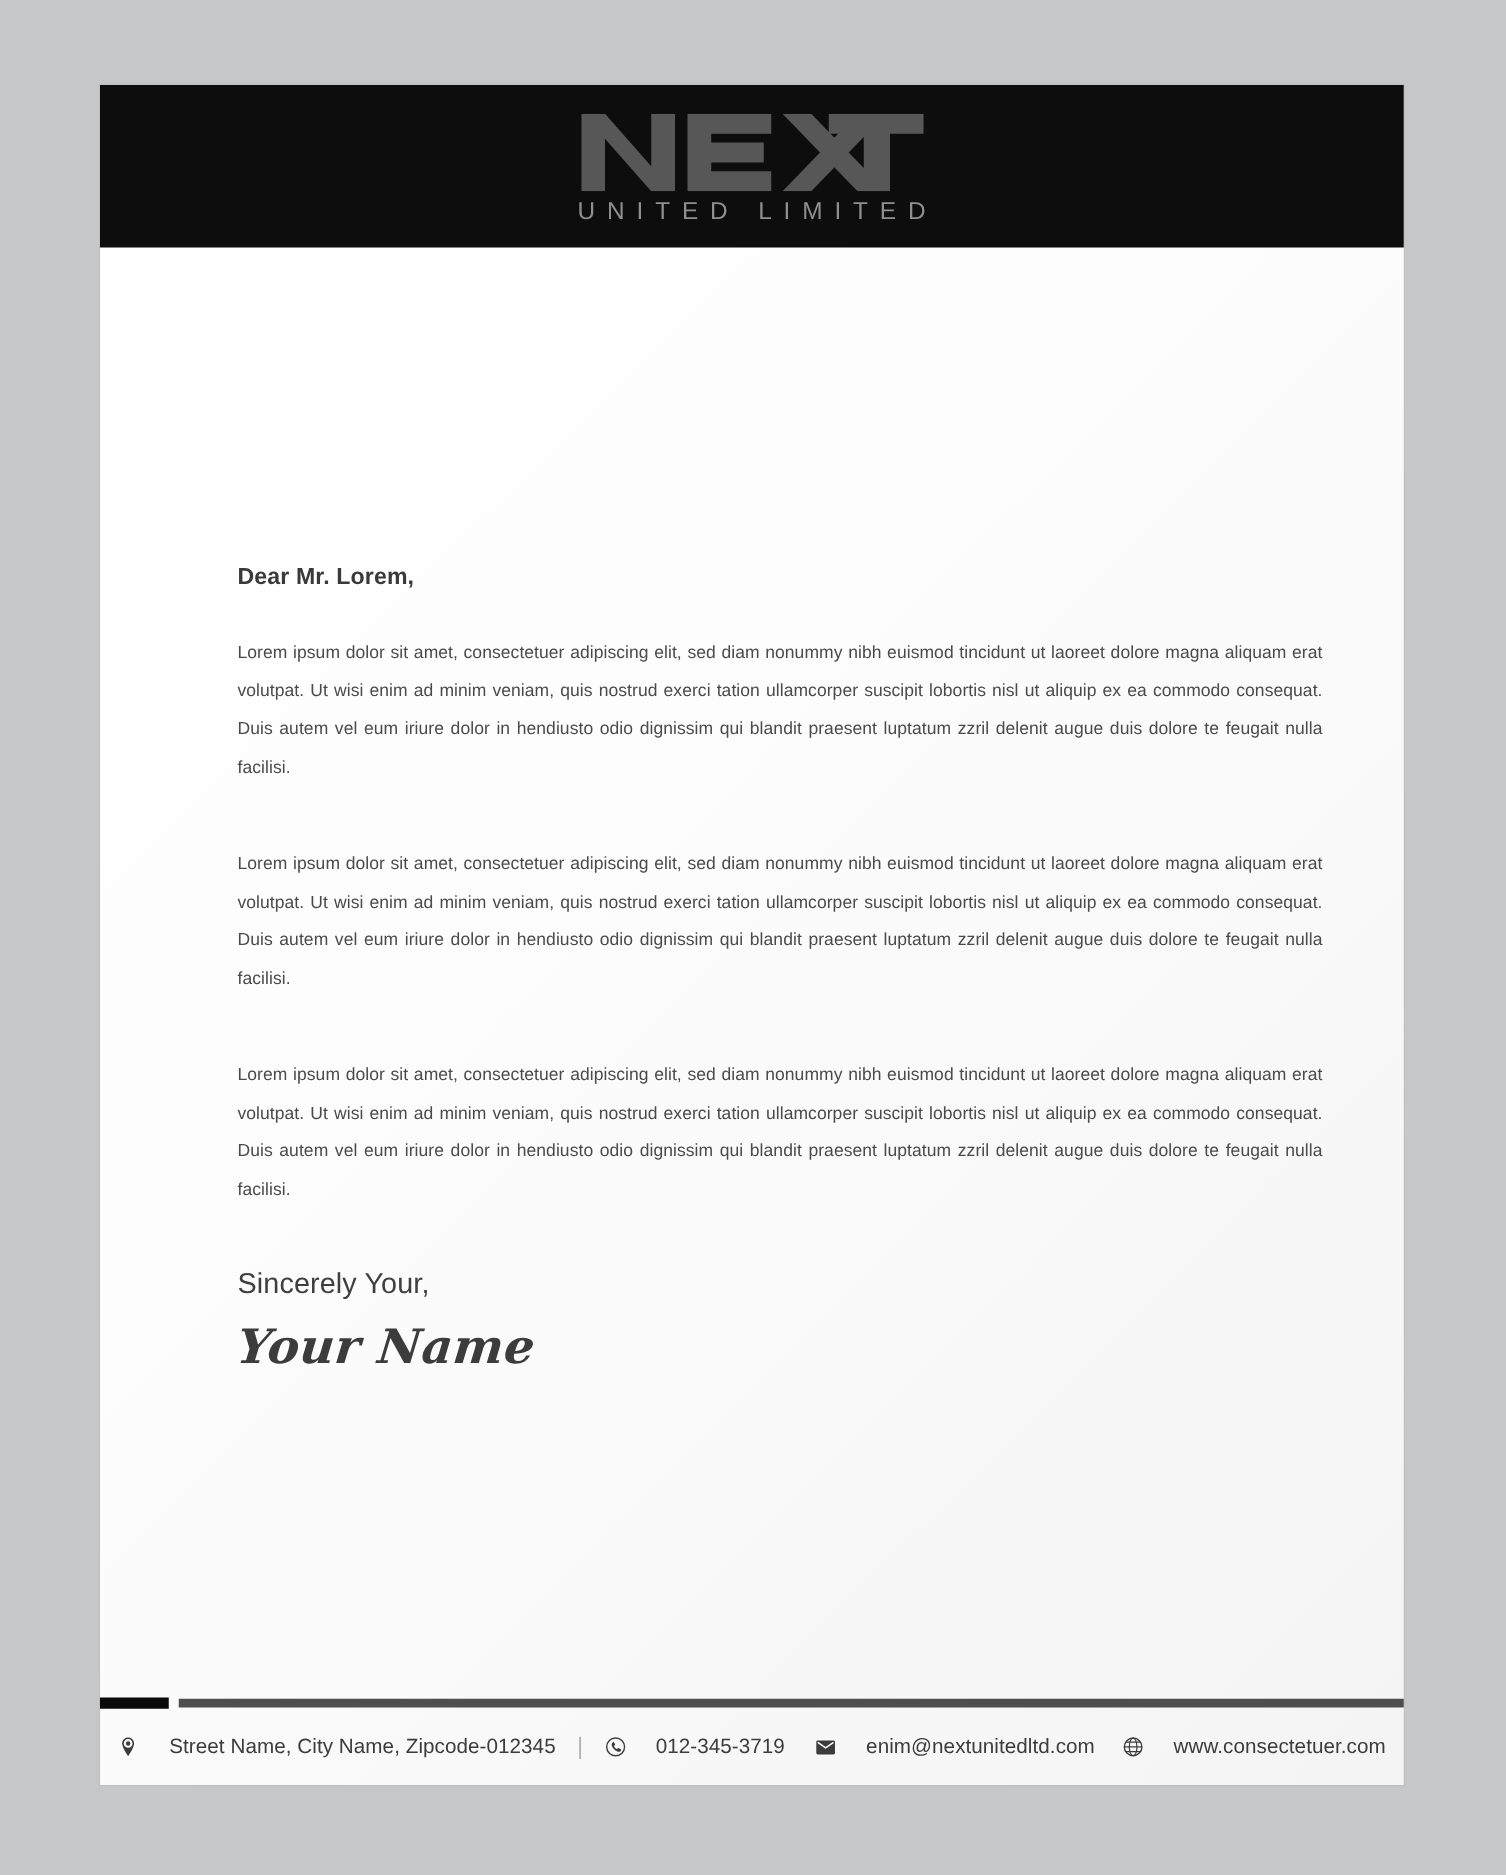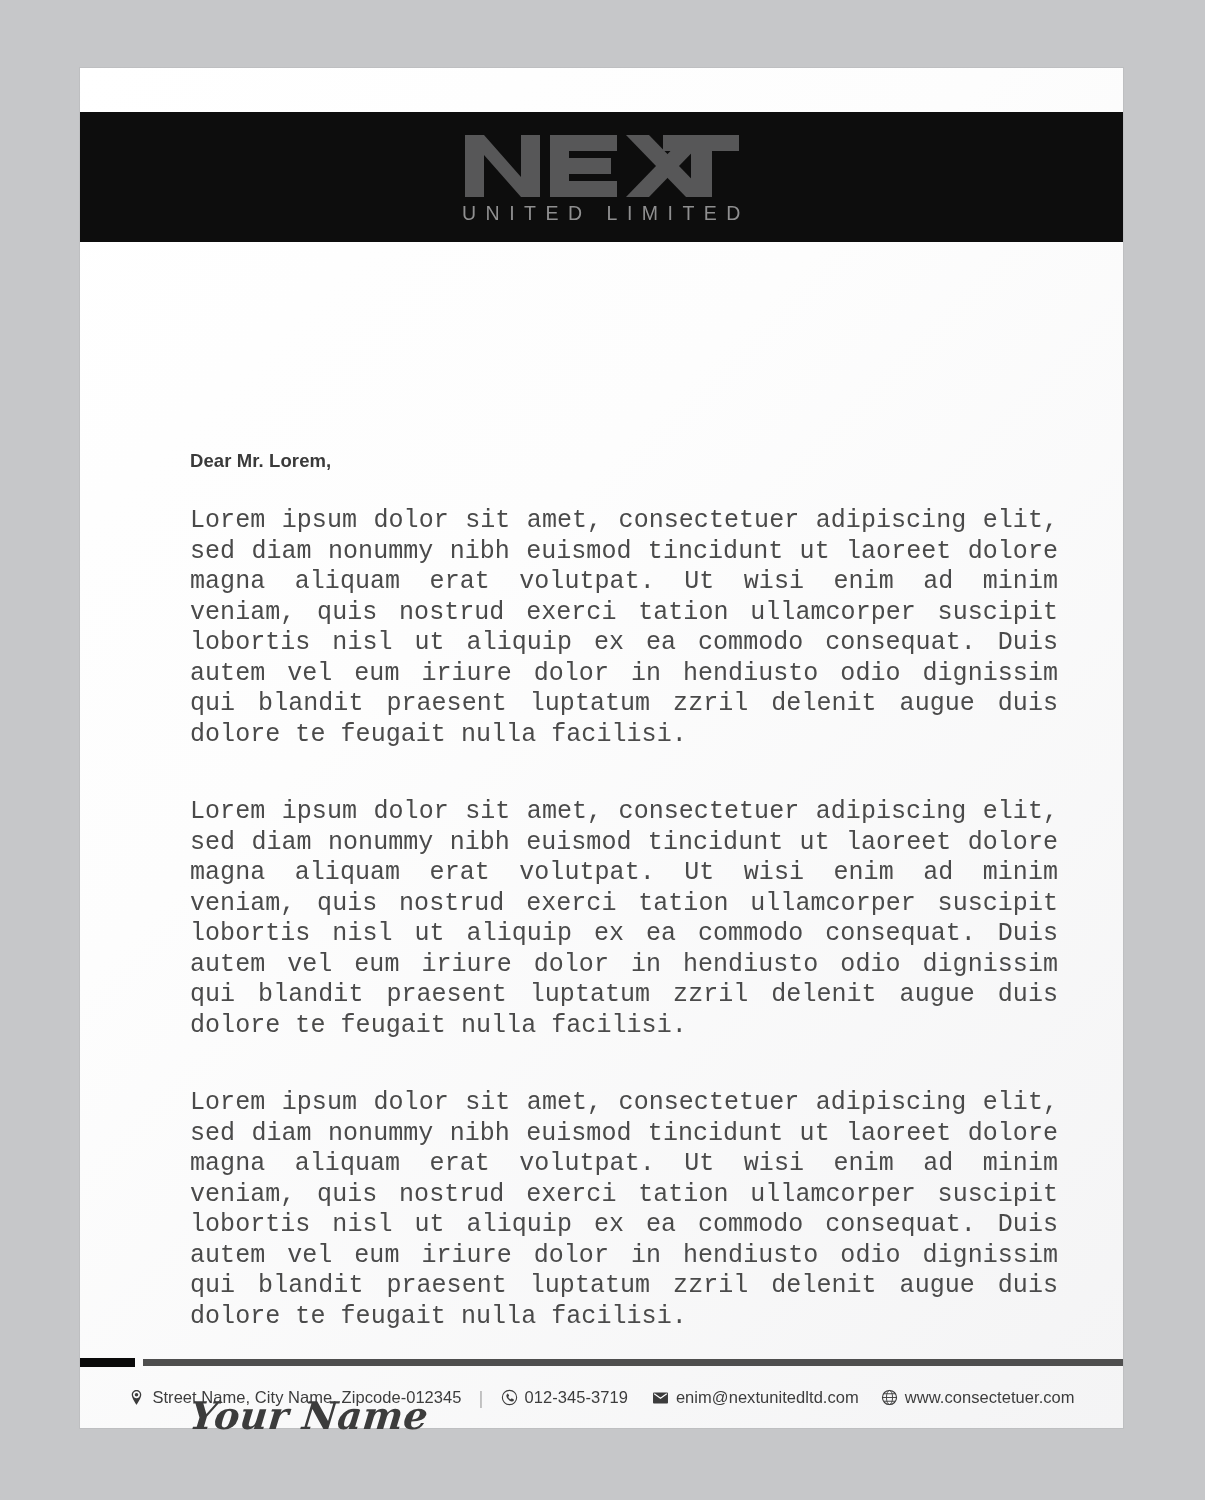--- a/index.html
+++ b/index.html
@@ -29,21 +29,20 @@
     position: absolute;
     left: 0;
     top: 0;
     width: 100%;
     height: 130px;
     background: #0d0d0d;
     display: flex;
     flex-direction: column;
     align-items: center;
     justify-content: center;
-    margin-top: 44px;
   }
 
   .logo-wrap {
     display: flex;
     flex-direction: column;
     align-items: center;
     margin-top: 4px;
   }
 
   .logo-mark {
@@ -72,27 +71,26 @@
 
   .salutation {
     font-size: 18.5px;
     font-weight: bold;
     color: #3a3a3a;
     margin: 0 0 34px 0;
     letter-spacing: 0.1px;
   }
 
   .para {
-    font-size: 25px;
+    font-size: 14px;
     line-height: 30.5px;
     color: #4a4a4a;
     text-align: justify;
     margin: 0 0 47px 0;
     letter-spacing: 0.05px;
-    font-family: Liberation Mono, monospace;
   }
 
   .closing {
     font-size: 23px;
     color: #3f3f3f;
     margin: 38px 0 0 0;
     letter-spacing: 0.1px;
   }
 
   .signature {
@@ -151,21 +149,21 @@
     font-size: 16.5px;
     color: #3c3c3c;
     letter-spacing: 0.05px;
   }
 
   .f-item {
     display: flex;
     align-items: center;
     white-space: nowrap;
   }
-  .f-item .txt { margin-left: 7px; }
+  .f-item .txt { margin-left: 24px; }
 
   .f-gap-sm { width: 24px; }
   .f-gap-md { width: 22px; }
 
   .f-sep {
     color: #b4b4b4;
     font-size: 19px;
     margin: 0 17px;
     line-height: 1;
   }
@@ -206,20 +204,21 @@
   <div class="letter">
 
     <p class="salutation">Dear Mr. Lorem,</p>
 
     <p class="para">Lorem ipsum dolor sit amet, consectetuer adipiscing elit, sed diam nonummy nibh euismod tincidunt ut laoreet dolore magna aliquam erat volutpat. Ut wisi enim ad minim veniam, quis nostrud exerci tation ullamcorper suscipit lobortis nisl ut aliquip ex ea commodo consequat. Duis autem vel eum iriure dolor in hendiusto odio dignissim qui blandit praesent luptatum zzril delenit augue duis dolore te feugait nulla facilisi.</p>
 
     <p class="para">Lorem ipsum dolor sit amet, consectetuer adipiscing elit, sed diam nonummy nibh euismod tincidunt ut laoreet dolore magna aliquam erat volutpat. Ut wisi enim ad minim veniam, quis nostrud exerci tation ullamcorper suscipit lobortis nisl ut aliquip ex ea commodo consequat. Duis autem vel eum iriure dolor in hendiusto odio dignissim qui blandit praesent luptatum zzril delenit augue duis dolore te feugait nulla facilisi.</p>
 
     <p class="para">Lorem ipsum dolor sit amet, consectetuer adipiscing elit, sed diam nonummy nibh euismod tincidunt ut laoreet dolore magna aliquam erat volutpat. Ut wisi enim ad minim veniam, quis nostrud exerci tation ullamcorper suscipit lobortis nisl ut aliquip ex ea commodo consequat. Duis autem vel eum iriure dolor in hendiusto odio dignissim qui blandit praesent luptatum zzril delenit augue duis dolore te feugait nulla facilisi.</p>
 
+    <p class="closing">Sincerely Your,</p>
 
     <div class="signature">Your Name</div>
   </div>
 
   <div class="rule-row">
     <div class="rule-black"></div>
     <div class="rule-gray"></div>
   </div>
 
   <div class="footer">

